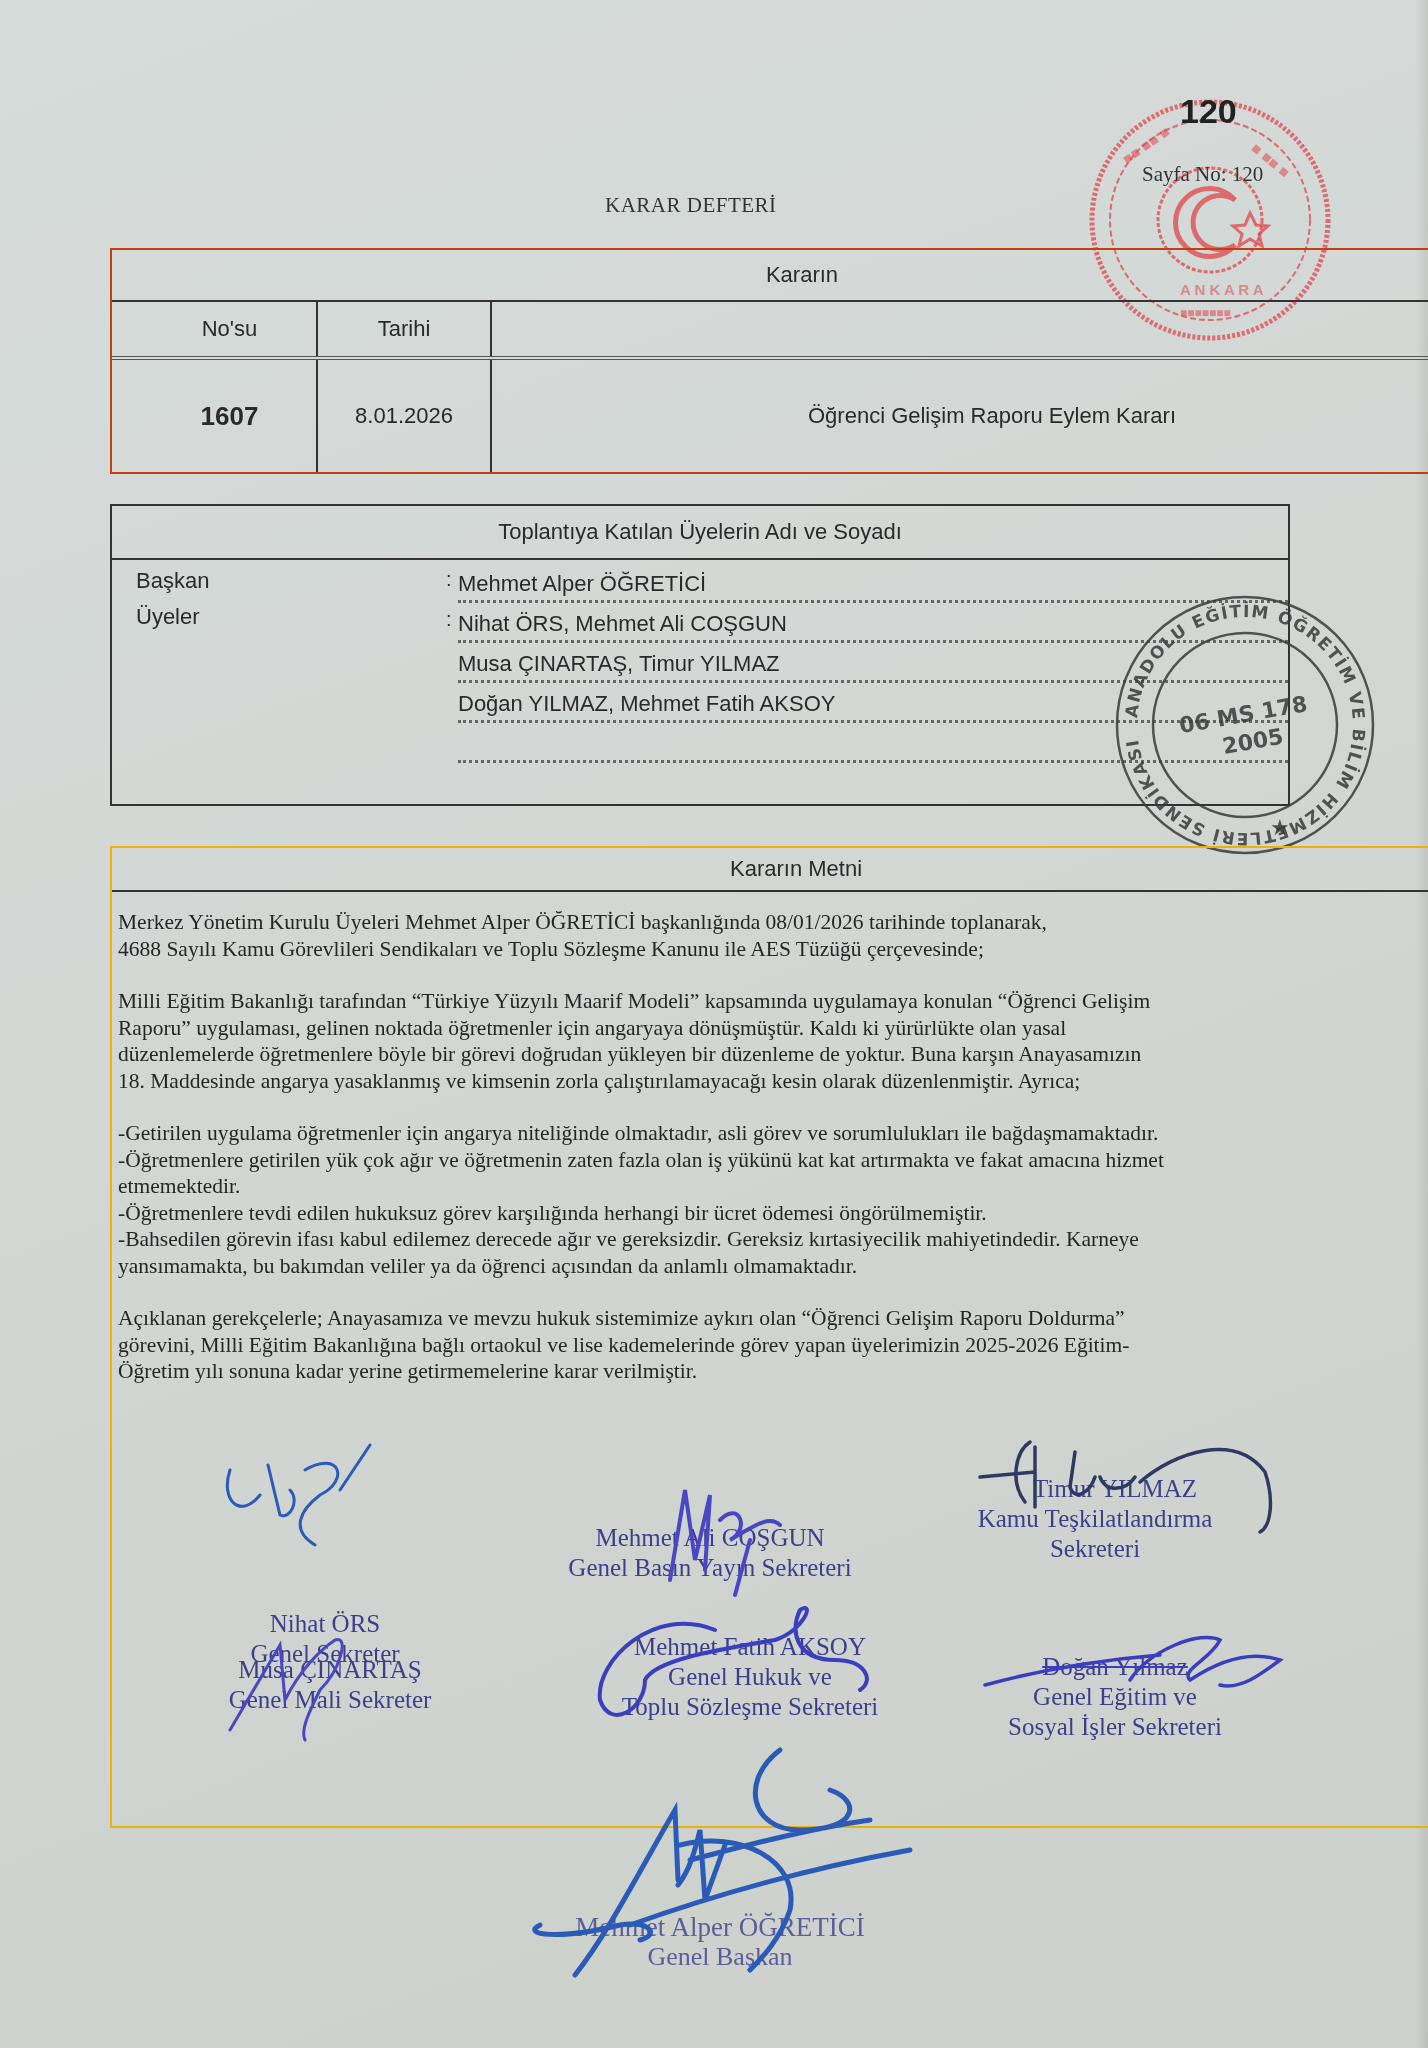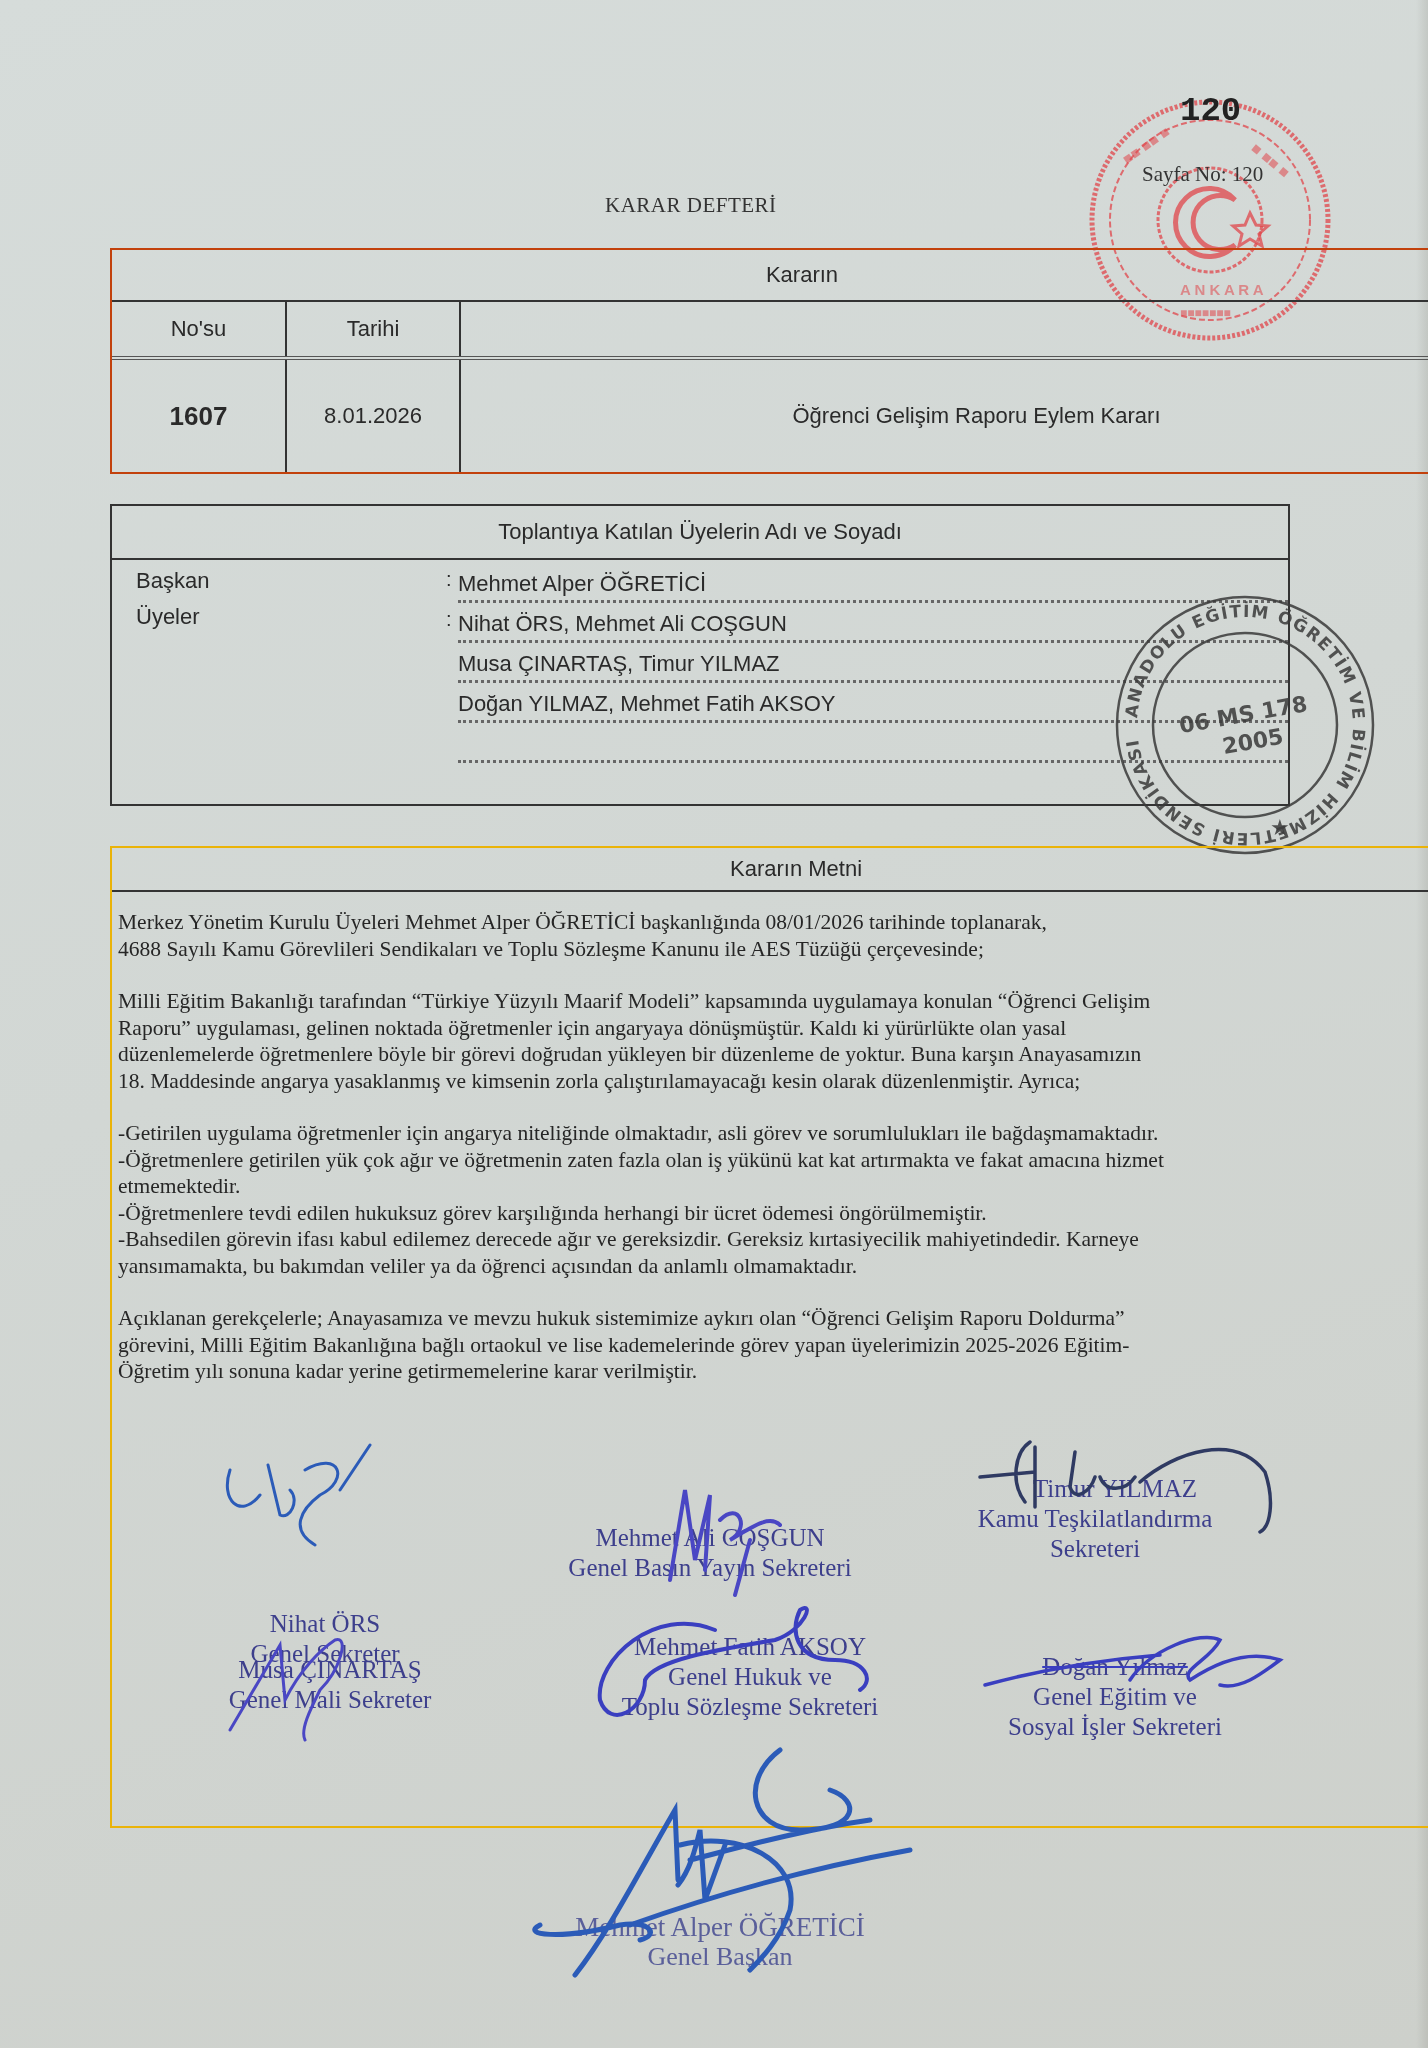--- a/index.html
+++ b/index.html
@@ -7,33 +7,33 @@
     width: 1428px; height: 2048px; position: relative; overflow: hidden;
     background: linear-gradient(160deg, #d6dcda 0%, #d2d7d4 45%, #cdd0cb 100%);
     font-family: "Liberation Sans", sans-serif; color: #2a2a2a;
   }
   .page-edge {
     position: absolute; right: 0; top: 0; width: 12px; height: 2048px;
     background: linear-gradient(90deg, rgba(0,0,0,0) 0%, rgba(120,120,110,0.18) 100%);
   }
   .abs { position: absolute; }
 
-  .page-number { left: 1180px; top: 92px; font-size: 34px; font-weight: bold; color: #222; font-family: Liberation Mono, monospace; }
+  .page-number { left: 1180px; top: 92px; font-size: 34px; font-weight: bold; color: #222; font-family: Liberation Sans, sans-serif; }
   .page-label { left: 1142px; top: 162px; font-size: 21px; color: #333; font-family: "Liberation Serif", serif; }
   .doc-title { left: 605px; top: 193px; font-size: 21px; color: #333; font-family: "Liberation Serif", serif; letter-spacing: 0.5px; }
 
   
   .decision-table {
     left: 110px; top: 248px; width: 1384px; height: 226px;
     border: 2px solid #c2410c; box-sizing: border-box;
   }
   .dt-head { height: 50px; border-bottom: 2px solid #333; display: flex; align-items: center; justify-content: center; font-size: 22px; }
   .dt-cols { display: flex; height: 54px; border-bottom: 4px double #555; }
   .dt-vals { display: flex; height: 112px; }
-  .c1 { width: 173px; border-right: 2px solid #333; display:flex; align-items:center; justify-content:center; font-size: 22px; }
+  .c1 { width: 173px; border-right: 2px solid #333; display:flex; align-items:center; justify-content:center; font-size: 22px; margin-left: 31px; }
   .c2 { width: 172px; border-right: 2px solid #333; display:flex; align-items:center; justify-content:center; font-size: 22px; }
   .c3 { flex: 1; display:flex; align-items:center; justify-content:center; font-size: 22px; }
   .dt-vals .c1 { font-weight: bold; font-size: 26px; }
 
   
   .attendees {
     left: 110px; top: 504px; width: 1180px; height: 302px;
     border: 2px solid #333; box-sizing: border-box;
   }
   .att-head { height: 52px; border-bottom: 2px solid #333; display:flex; align-items:center; justify-content:center; font-size: 22px; }

